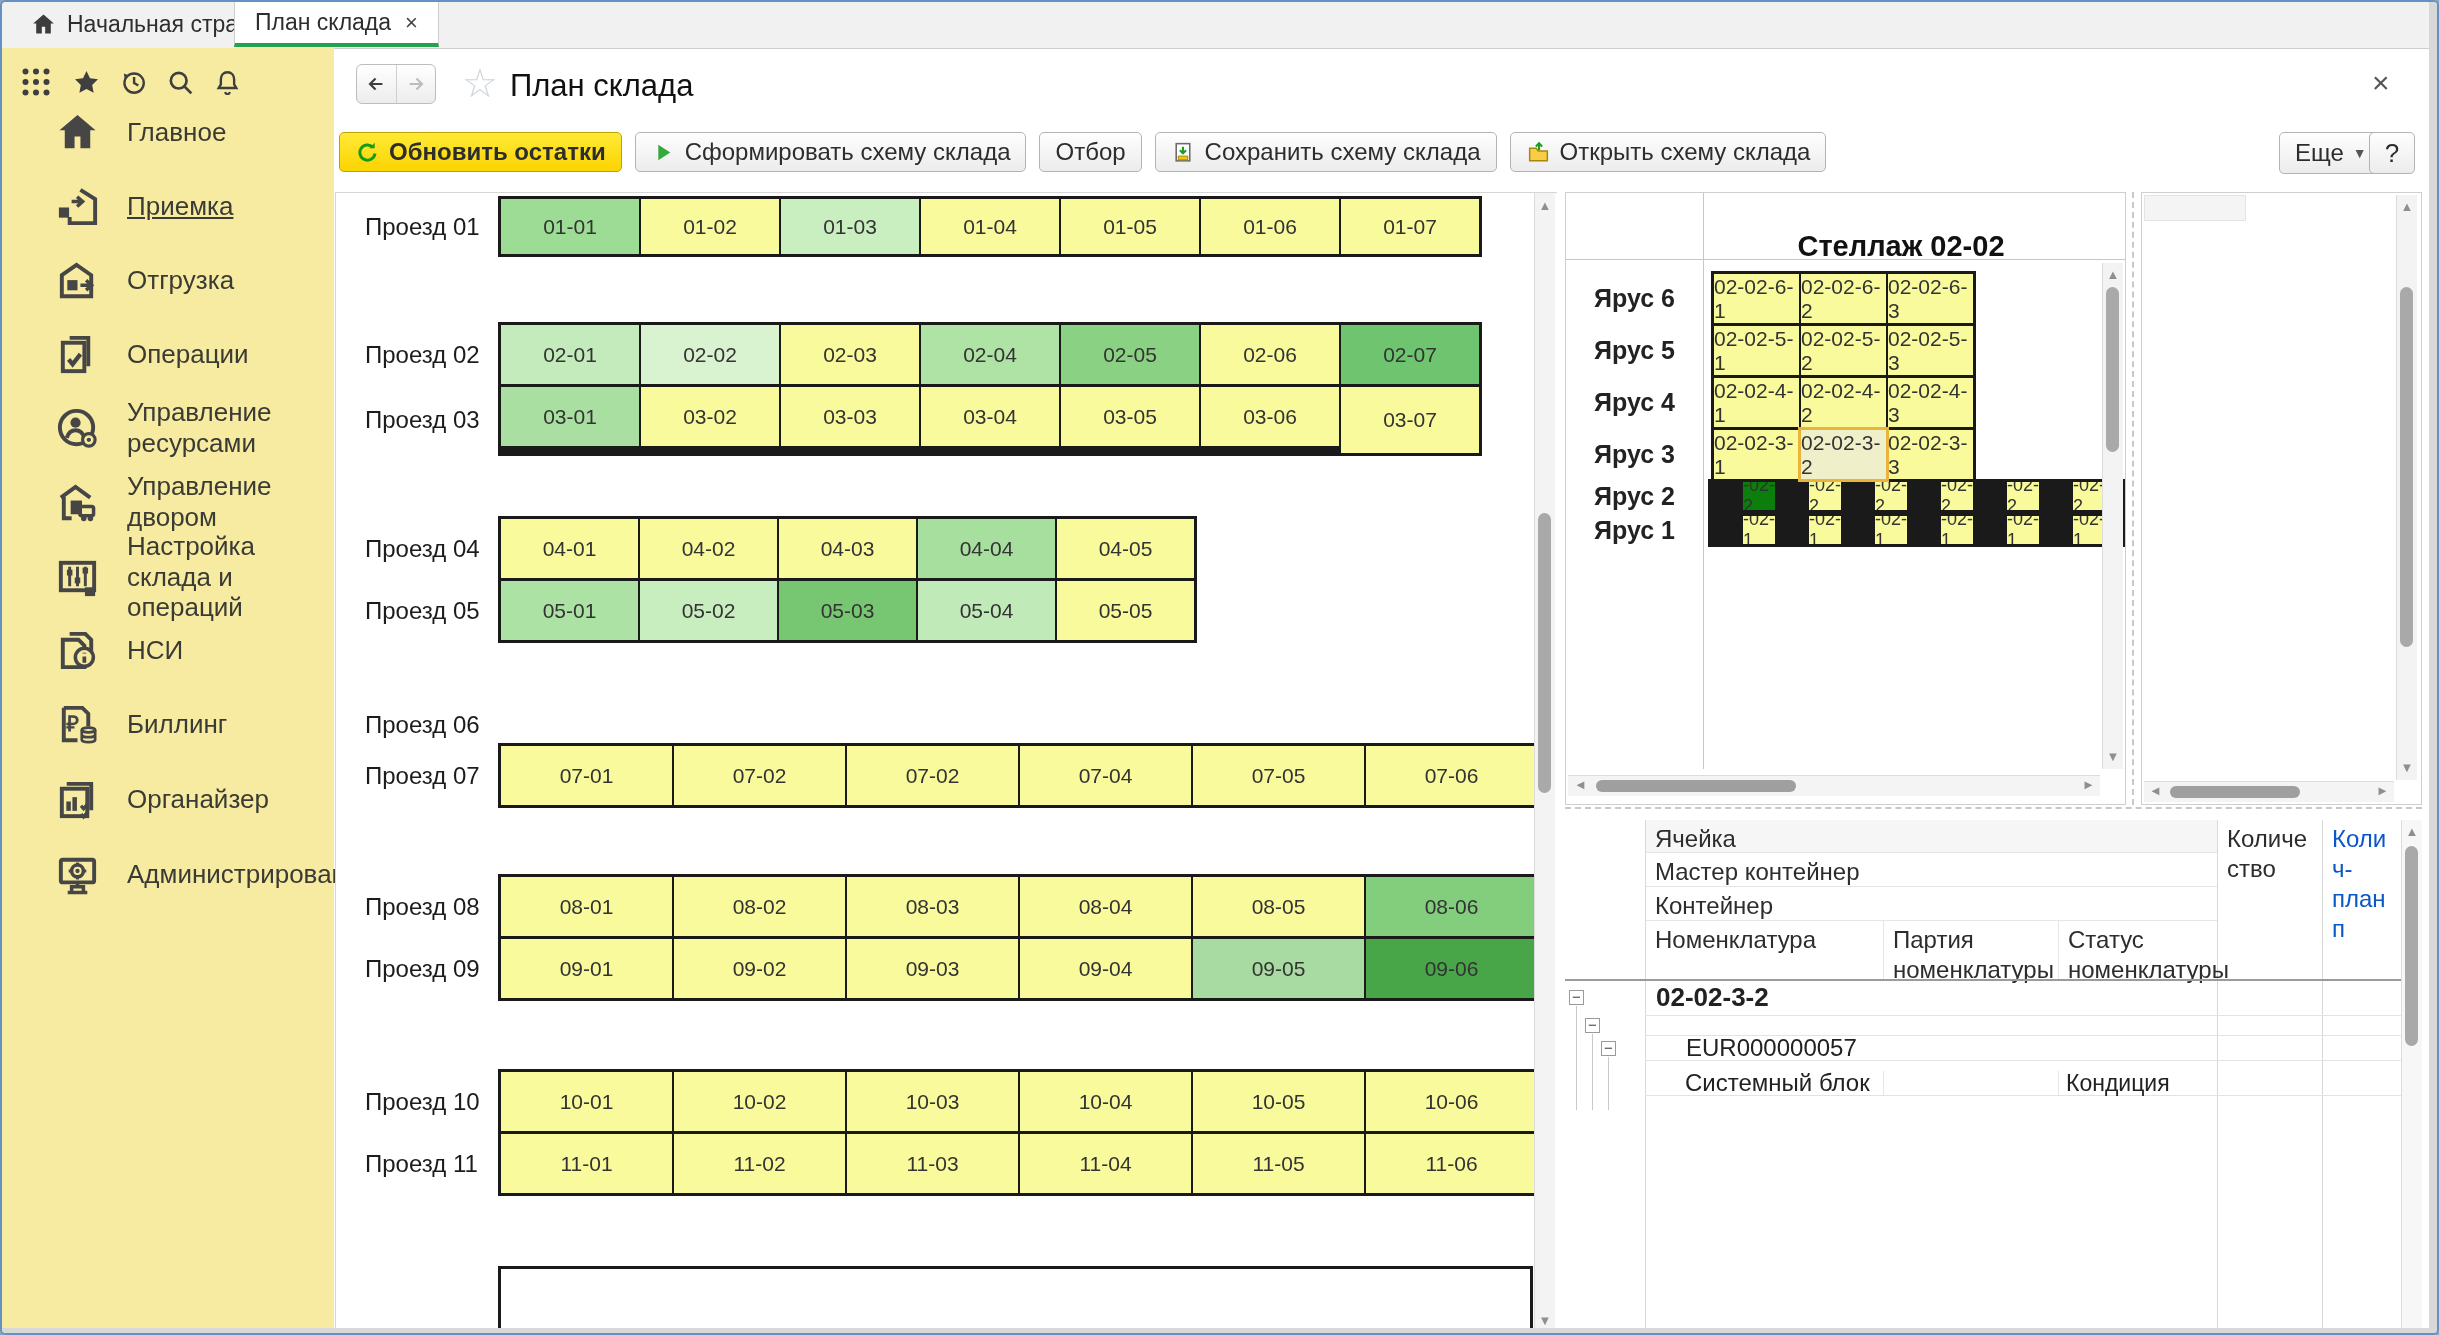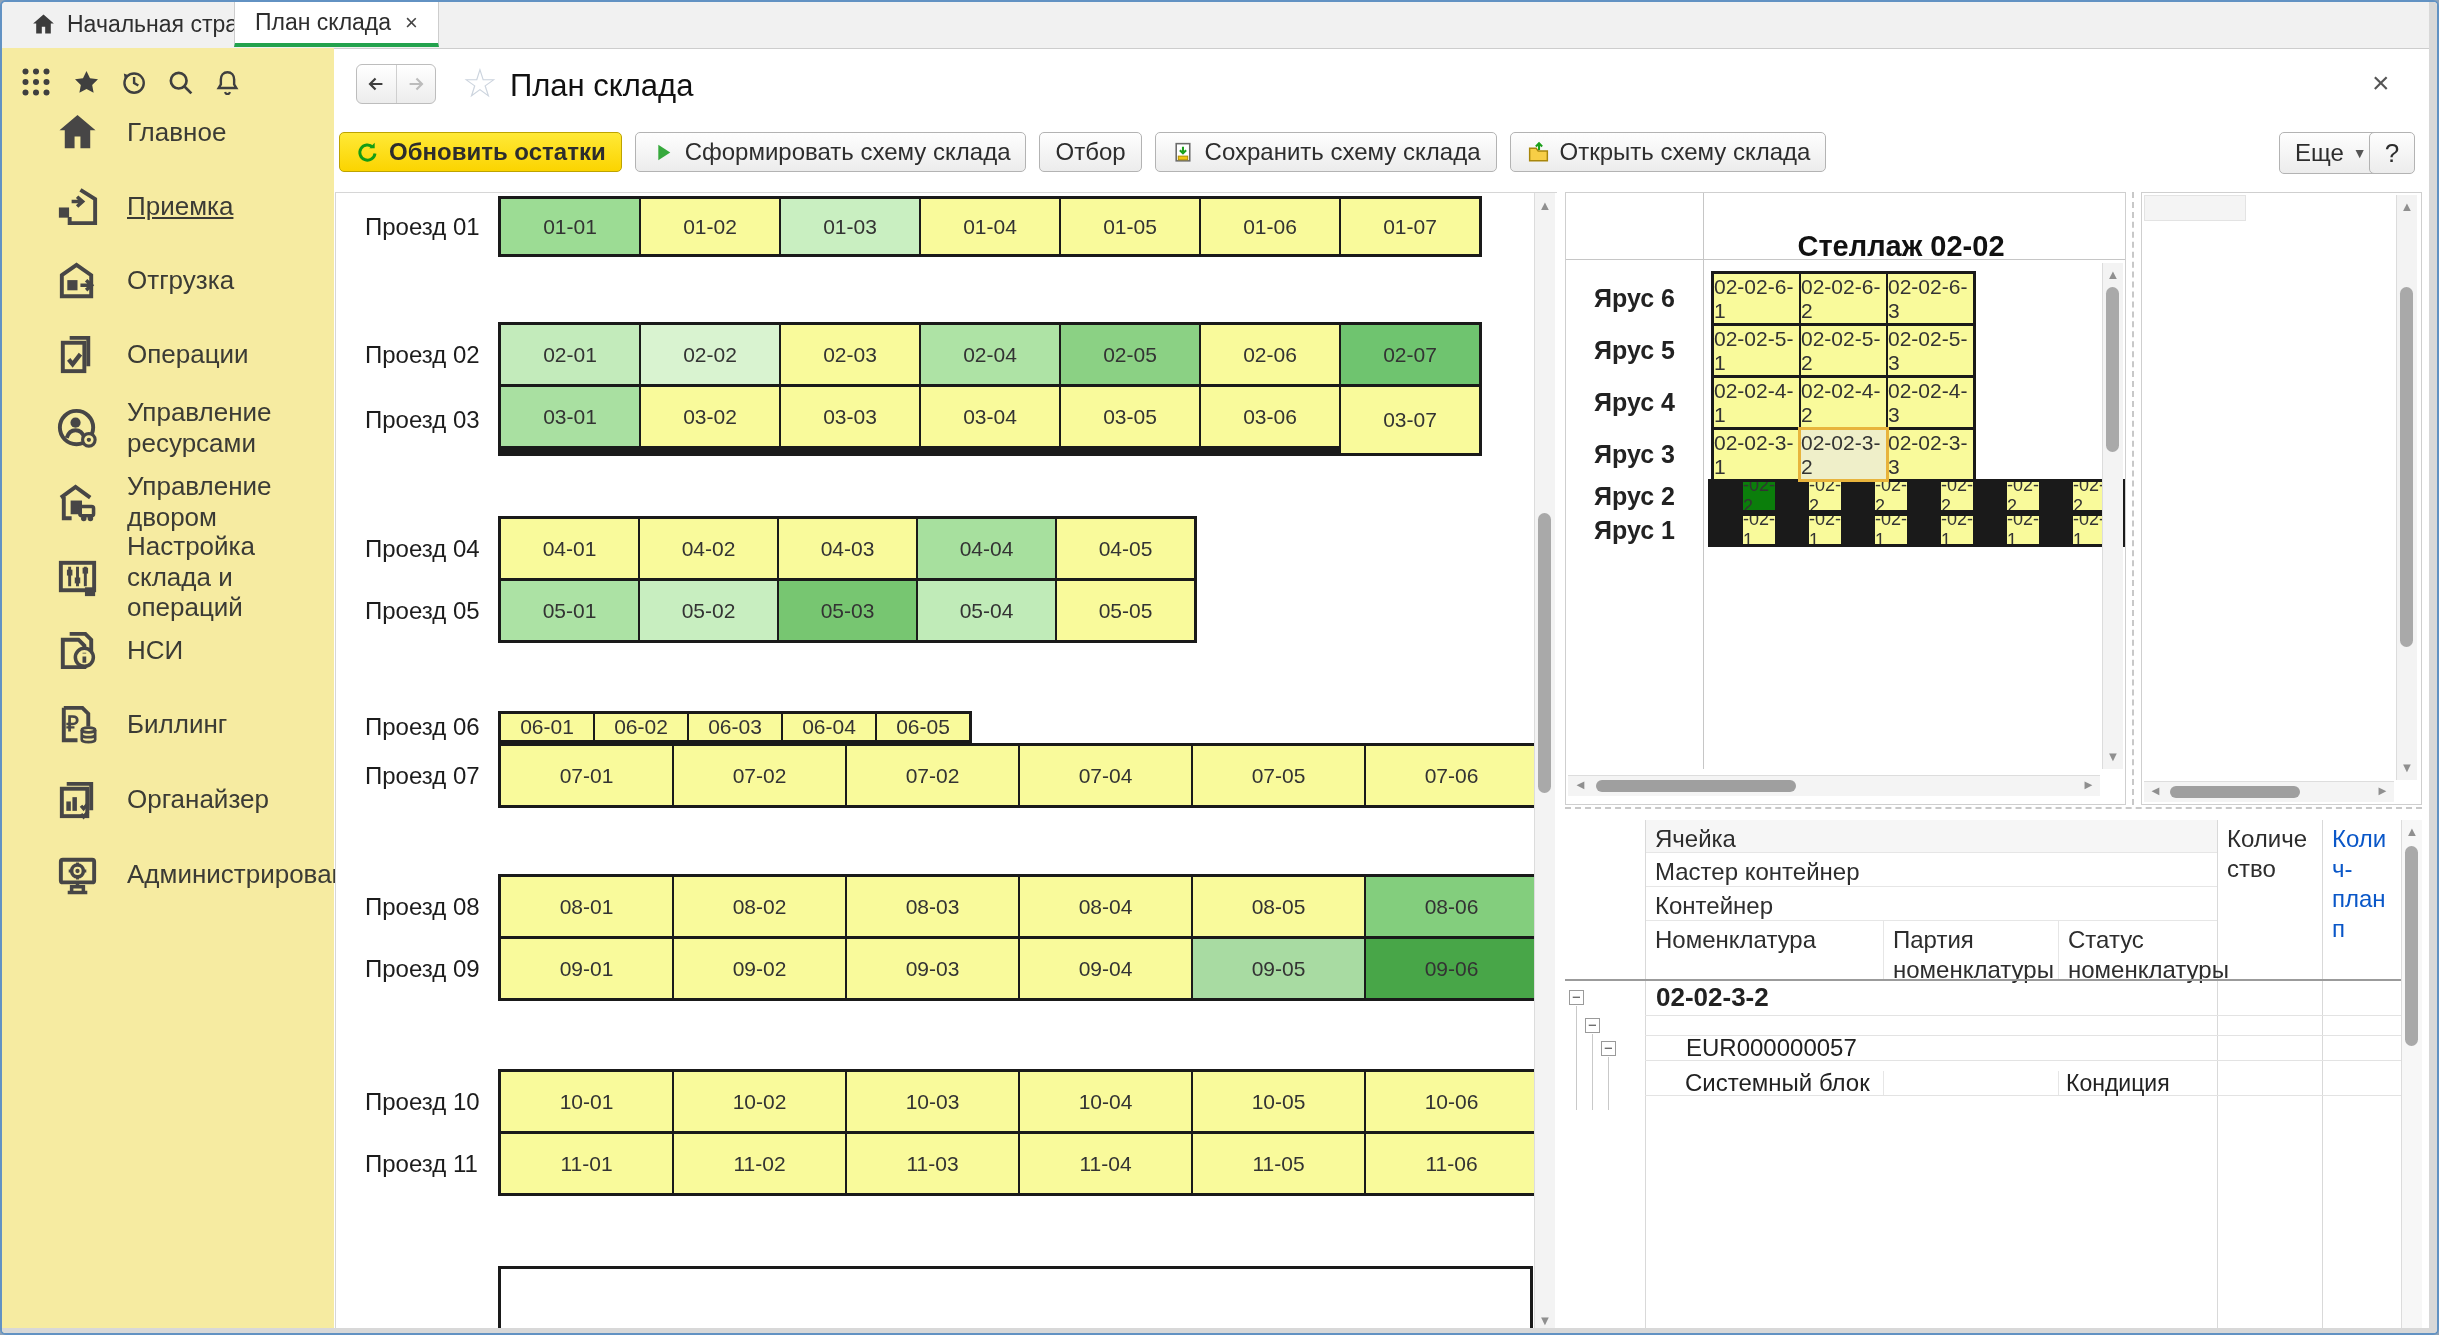--- a/index.html
+++ b/index.html
@@ -359,27 +359,20 @@
           <div class="map-block">
             <div class="map-cell" style="width: 137px; height: 59px; background: rgb(172, 226, 164);">05-01</div>
             <div class="map-cell" style="width: 137px; height: 59px; background: rgb(200, 238, 192);">05-02</div>
             <div class="map-cell" style="width: 137px; height: 59px; background: rgb(119, 198, 113);">05-03</div>
             <div class="map-cell" style="width: 137px; height: 59px; background: rgb(192, 235, 184);">05-04</div>
             <div class="map-cell" style="width: 137px; height: 59px; background: rgb(249, 250, 155);">05-05</div>
           </div>
         </div>
         <div class="map-row" style="top: 518px;">
           <div class="map-label">Проезд 06</div>
-          <div class="map-block">
-            <div class="map-cell" style="width: 92px; height: 26px; background: rgb(249, 250, 155);">06-01</div>
-            <div class="map-cell" style="width: 92px; height: 26px; background: rgb(249, 250, 155);">06-02</div>
-            <div class="map-cell" style="width: 92px; height: 26px; background: rgb(249, 250, 155);">06-03</div>
-            <div class="map-cell" style="width: 92px; height: 26px; background: rgb(249, 250, 155);">06-04</div>
-            <div class="map-cell" style="width: 92px; height: 26px; background: rgb(249, 250, 155);">06-05</div>
-          </div>
         </div>
         <div class="map-row" style="top: 550px;">
           <div class="map-label">Проезд 07</div>
           <div class="map-block">
             <div class="map-cell" style="width: 171px; height: 59px; background: rgb(249, 250, 155);">07-01</div>
             <div class="map-cell" style="width: 171px; height: 59px; background: rgb(249, 250, 155);">07-02</div>
             <div class="map-cell" style="width: 171px; height: 59px; background: rgb(249, 250, 155);">07-02</div>
             <div class="map-cell" style="width: 171px; height: 59px; background: rgb(249, 250, 155);">07-04</div>
             <div class="map-cell" style="width: 171px; height: 59px; background: rgb(249, 250, 155);">07-05</div>
             <div class="map-cell" style="width: 171px; height: 59px; background: rgb(249, 250, 155);">07-06</div>

